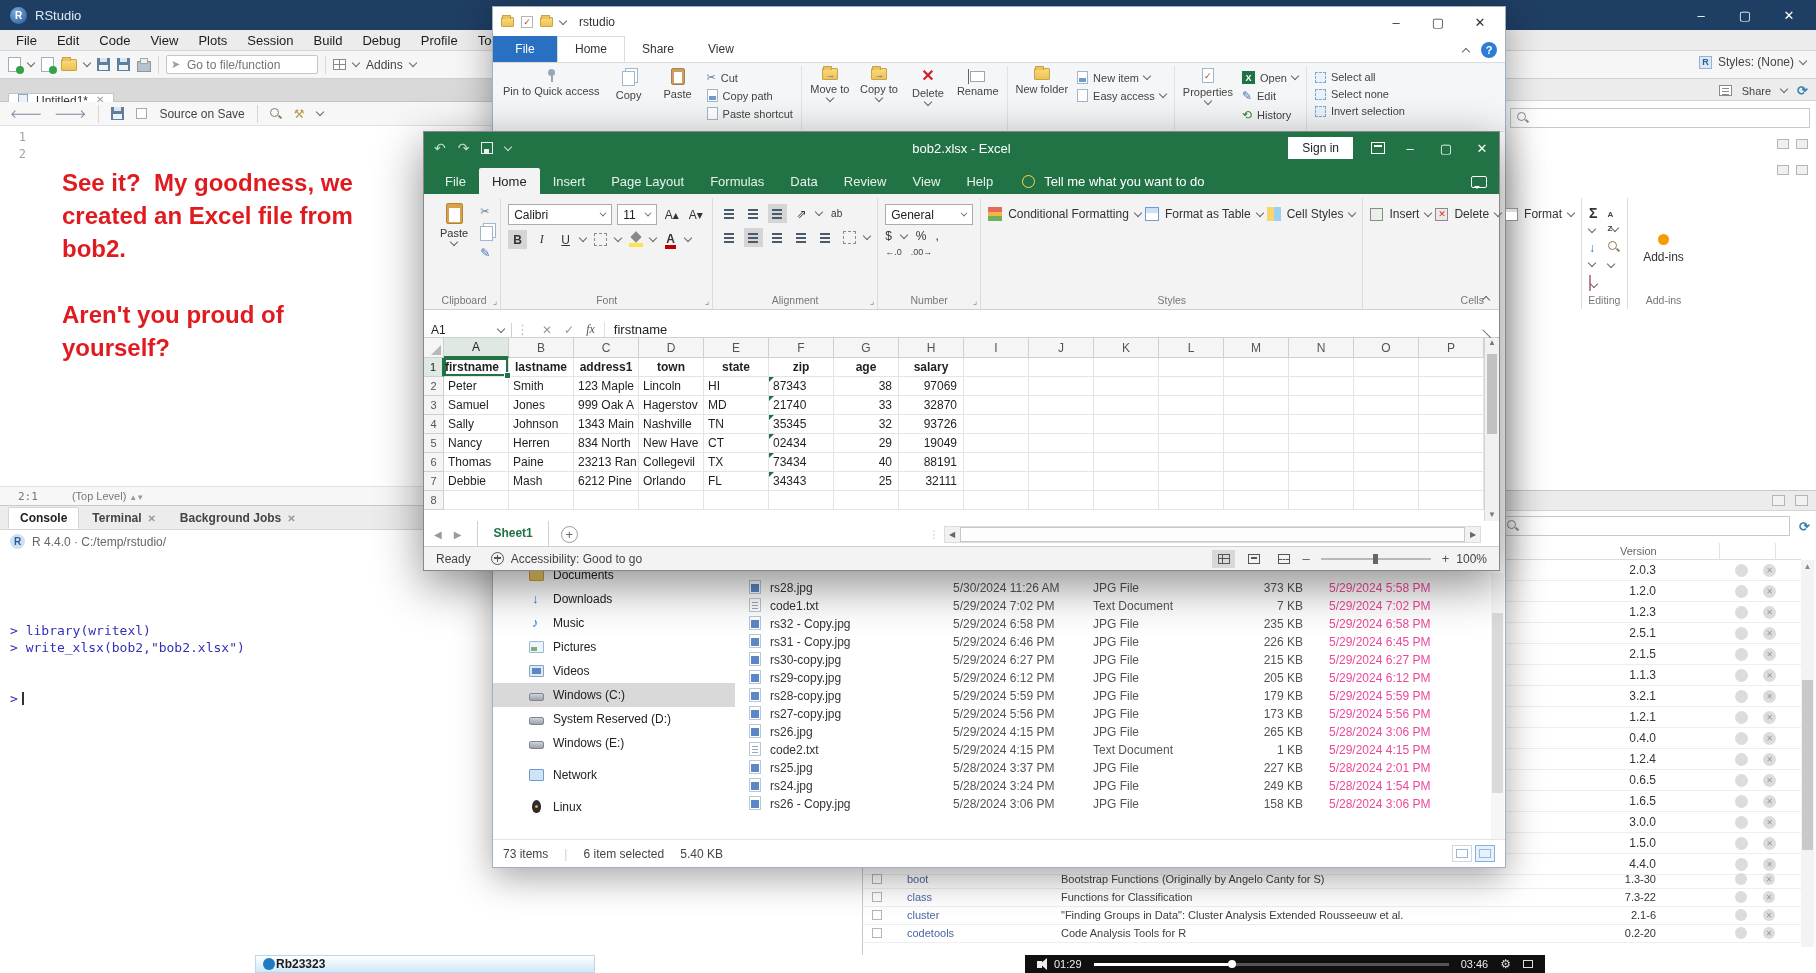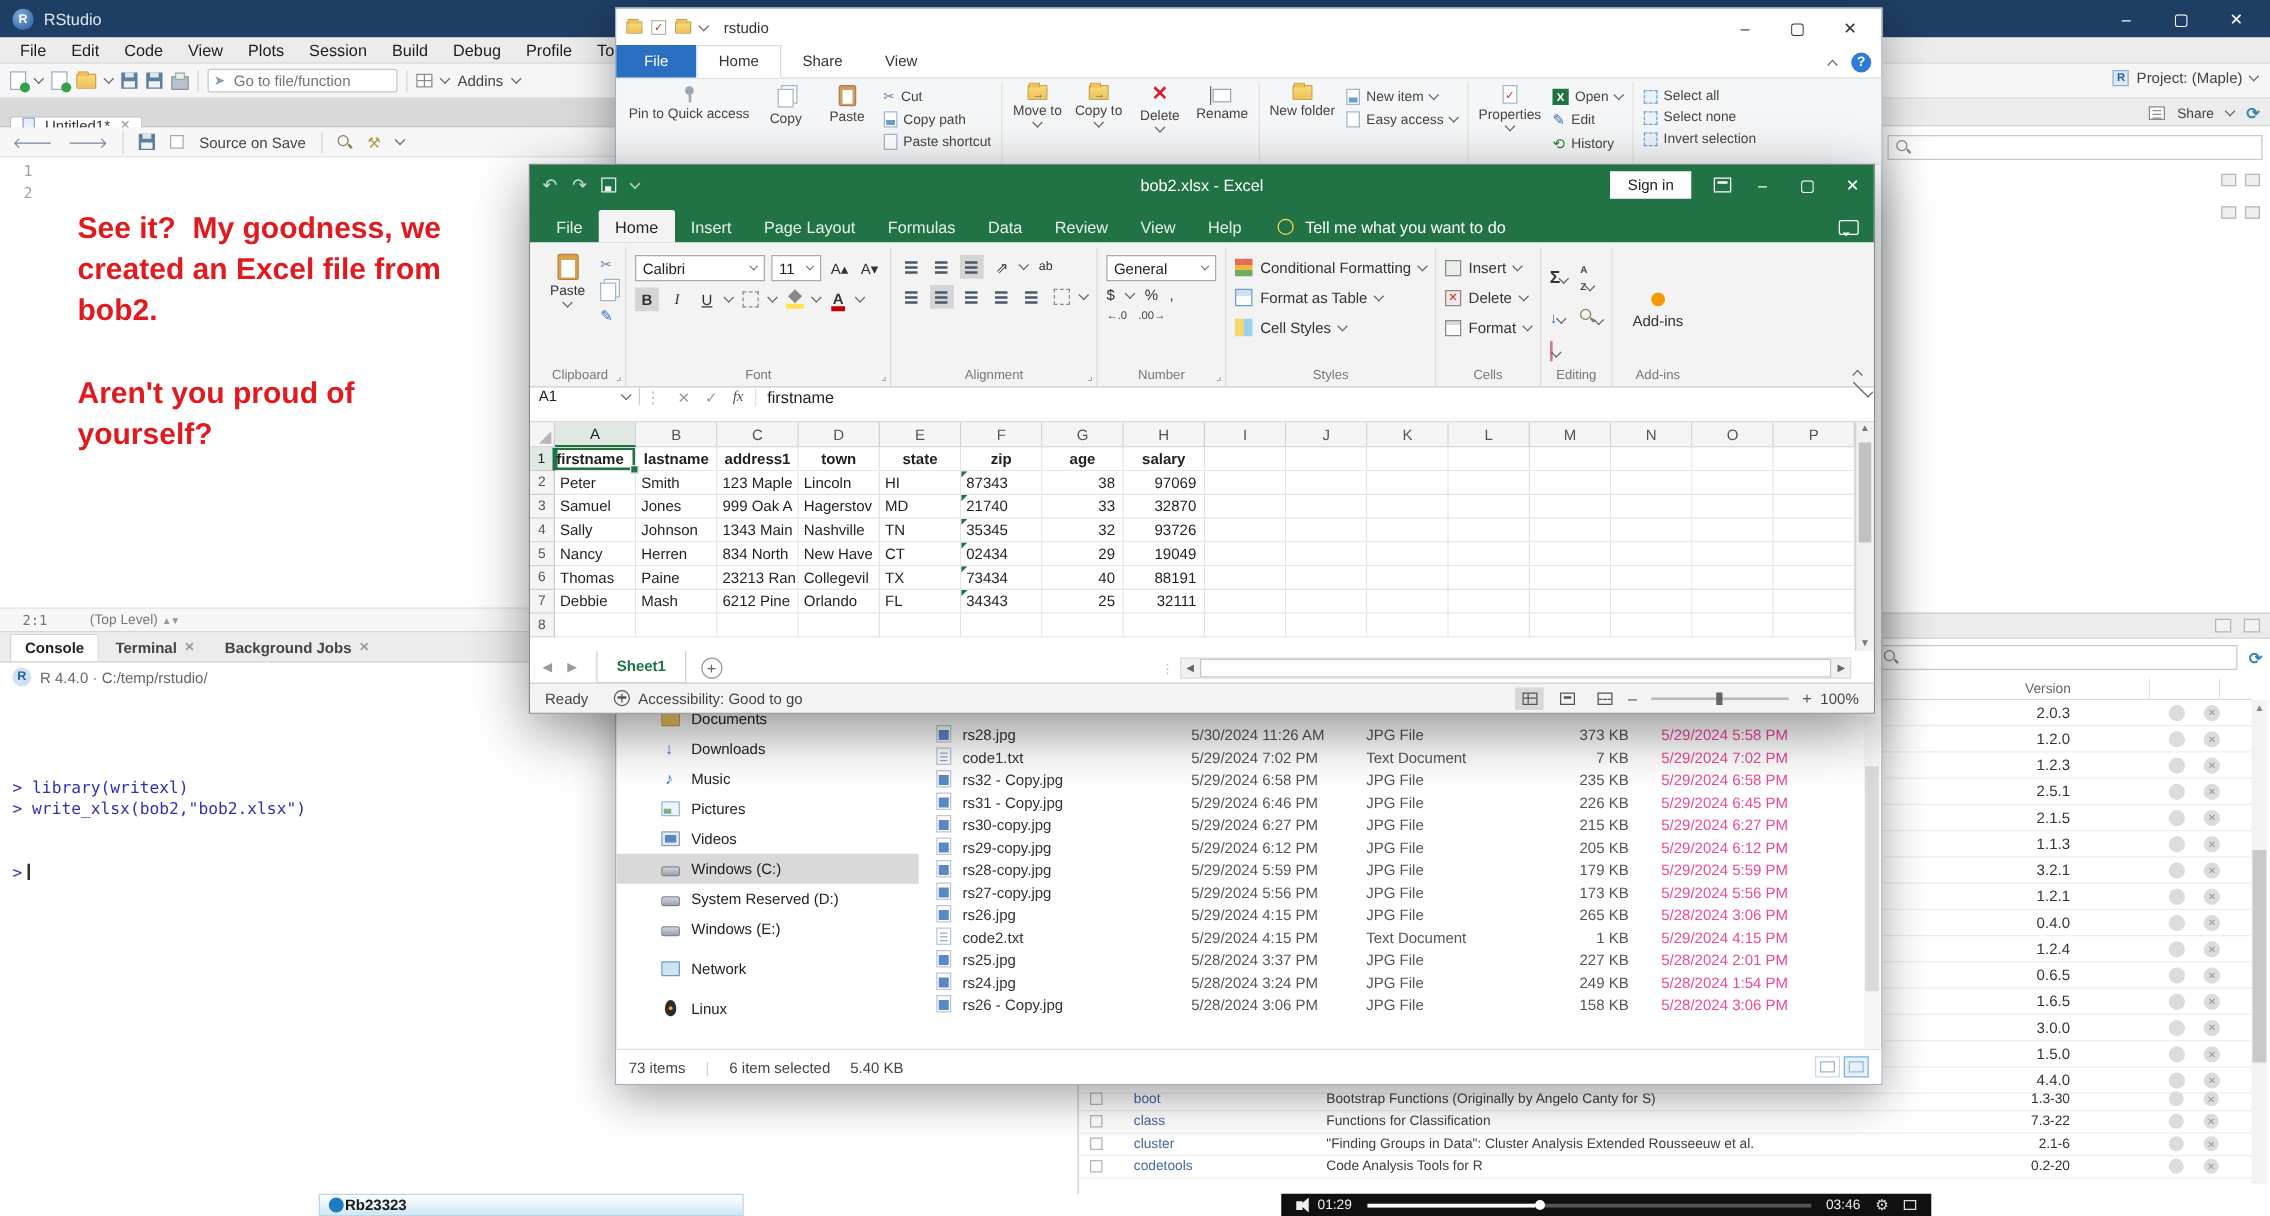--- a/index.html
+++ b/index.html
@@ -224,37 +224,37 @@
 .i-fill{width:14px;height:14px;position:relative}
 .i-fill::before{content:"";position:absolute;left:3px;top:0;width:8px;height:8px;background:#8a8a8a;transform:rotate(45deg)}
 .i-fill::after{content:"";position:absolute;left:0;right:0;bottom:0;height:4px;background:#ffe34d}
 .i-fontcolor{position:relative;font-weight:bold;font-size:12px;color:#333;line-height:11px}
 .i-fontcolor::after{content:"";position:absolute;left:-1px;right:-1px;bottom:-4px;height:4px;background:#c00000}
 .al{width:15px;height:13px;position:relative}
 .al::before{content:"";position:absolute;left:2px;top:2px;width:10px;height:1.5px;background:#4a5a6a;box-shadow:0 4px 0 #4a5a6a,0 8px 0 #4a5a6a}
 .numbtns{display:flex;flex-direction:column;gap:4px;padding-top:4px}
 .nrow{display:flex;align-items:center;gap:9px;font-size:12px;color:#333}
 .dec{font-size:9px;color:#444;letter-spacing:0}
-.stylecol{display:flex;flex-direction:column;gap:4px;padding-top:4px}
+.stylecol{display:flex;gap:4px;padding-top:4px}
 .style-it{display:flex;align-items:center;gap:6px;font-size:12px;color:#333;height:20px;white-space:nowrap}
 .ico-cf{width:14px;height:14px;background:linear-gradient(180deg,#e66a5a 34%,#f5b63f 34% 67%,#6fae5f 67%)}
 .ico-ft{width:14px;height:14px;border:1px solid #6f9cc9;background:linear-gradient(#cfe0f2 40%,#fff 40%)}
 .ico-cs{width:14px;height:14px;background:linear-gradient(90deg,#f5d76e 50%,#9bd1f0 50%)}
 .ico-ins{width:13px;height:13px;border:1px solid #8a8a8a;background:#e8f0e8;position:relative}
 .ico-del{width:13px;height:13px;border:1px solid #8a8a8a;background:#f3e6e6;position:relative;color:#c0392b;font-size:9px;text-align:center;line-height:11px}
 .ico-fmt{width:13px;height:13px;border:1px solid #8a8a8a;background:linear-gradient(#d9d9d9 30%,#fff 30%)}
 .editgrid{display:grid;grid-template-columns:auto auto;gap:5px 10px;padding-top:4px;font-size:12px;color:#333;align-items:center}
 .sigma{font-size:14px;font-weight:bold}
 .sortico{font-size:8px;line-height:8px;color:#444;font-weight:bold}
 .fillarrow{color:#2a70c2;font-weight:bold}
 .eraser{width:12px;height:8px;background:#e8a0b4;transform:skewX(-20deg);border:1px solid #c77d96}
 .addinsbig{display:flex;flex-direction:column;align-items:center;justify-content:center;gap:5px;width:58px;font-size:12px;color:#333;padding-top:6px}
 .orangedot{width:11px;height:11px;border-radius:50%;background:#f59b00}
 #xl-collapse{position:absolute;right:10px;bottom:6px}
-#xl-fbar{height:28px;display:flex;align-items:flex-start;border-bottom:1px solid #d0d0d0;background:#fff}
+#xl-fbar{height:28px;display:flex;align-items:flex-end;border-bottom:1px solid #d0d0d0;background:#fff}
 .namebox{width:88px;border-right:1px solid #d0d0d0;display:flex;align-items:center;justify-content:space-between;padding:0 7px;font-size:12px;color:#222}
 .fx-dots{display:flex;align-items:center;padding:0 4px;color:#bbb}
 .fx-btns{display:flex;align-items:center;gap:12px;padding:0 9px;color:#999;border-right:1px solid #e0e0e0;font-size:12px}
 .fx{font-style:italic;font-family:"Liberation Serif",serif;color:#555}
 .fval{flex:1;display:flex;align-items:center;padding-left:9px;font-size:13px;color:#222}
 .fbar-end{display:flex;align-items:center;padding:0 8px;color:#777}
 #xl-grid{position:absolute;left:0;top:206px;width:1060px;height:172px;overflow:hidden}
 .xrow{display:flex;height:19px}
 .xrow.chead{height:20px}
 .corner{width:20px;flex:none;background:#f5f5f5;border-right:1px solid #cfcfcf;border-bottom:1px solid #cfcfcf;position:relative}
@@ -353,21 +353,21 @@
       <input id="goto" placeholder="Go to file/function" style="">
     </span>
     <span class="vsep"></span>
     <span class="ti i-grid"></span>
     <span class="chev"></span>
     <span class="tlbl">Addins</span>
     <span class="chev"></span>
   </div>
   <div id="proj">
     <span class="i-cube">R</span>
-    <span>Project: (Maple)</span>
+    <span>Styles: (None)</span>
     <span class="chev"></span>
   </div>
 
   <div id="src-tabs">
     <span class="src-tab">
       <span class="doc-ico"></span>
       <span>Untitled1*</span>
       <span class="tab-x">✕</span>
     </span>
     <span class="pane-btns">

